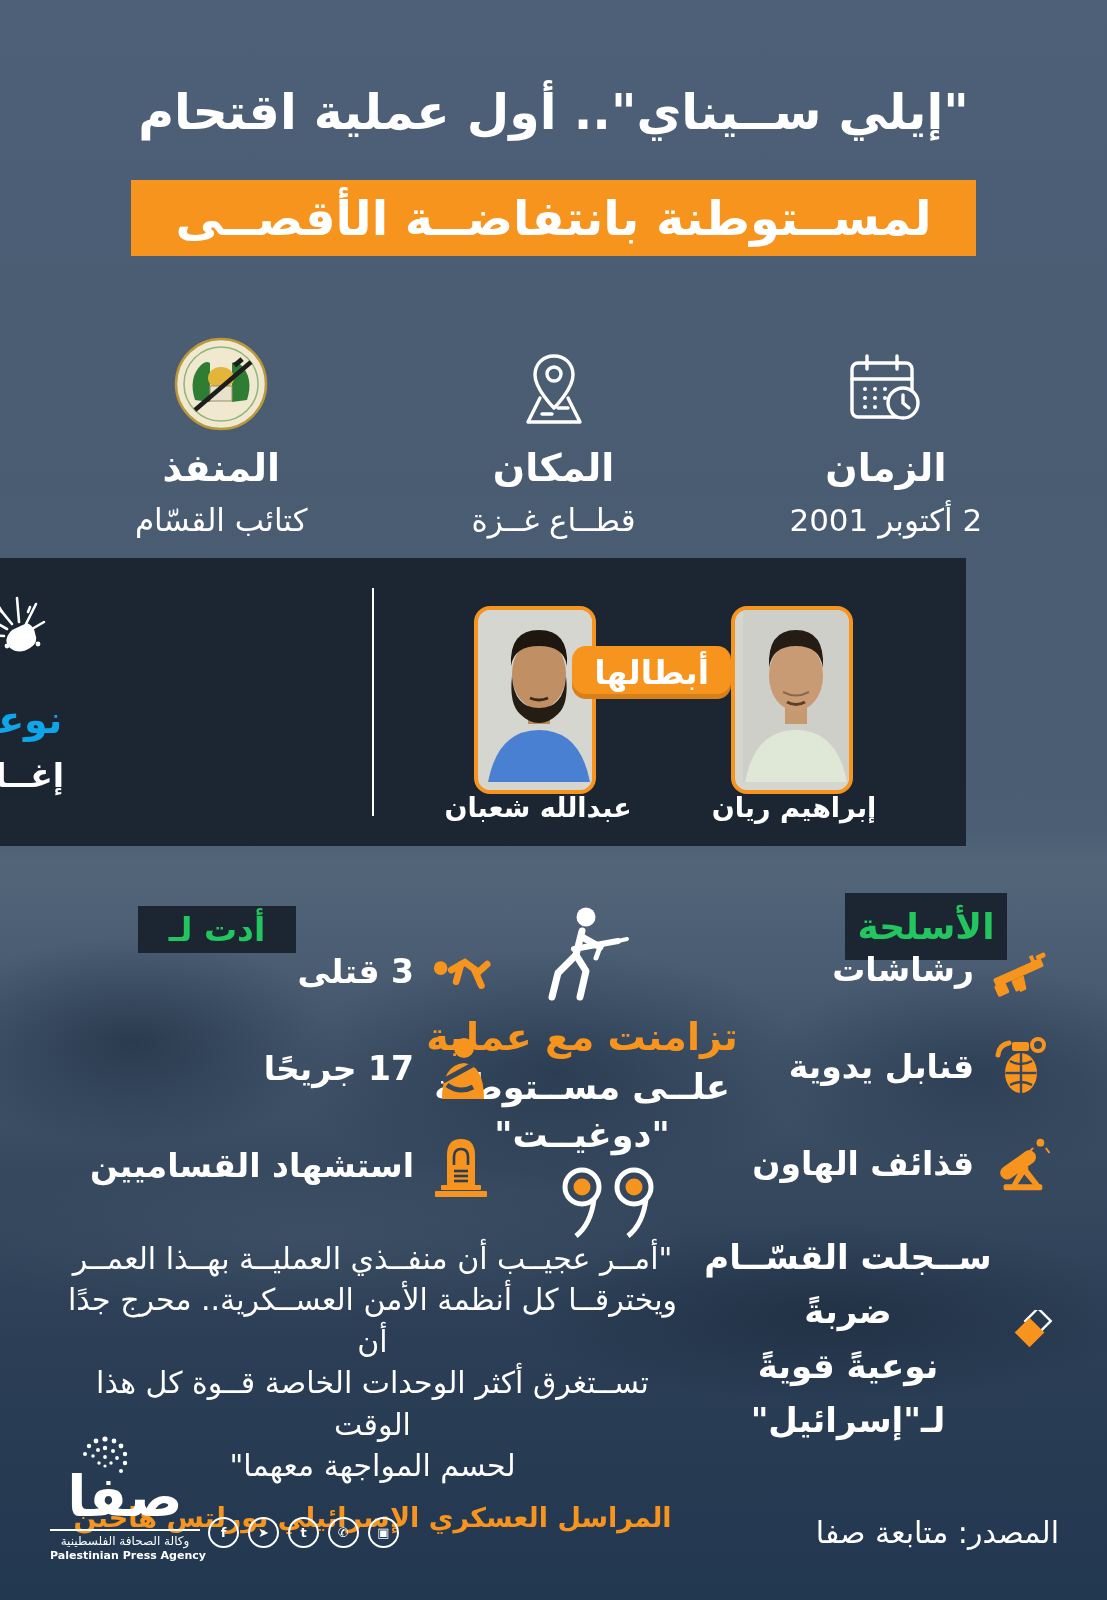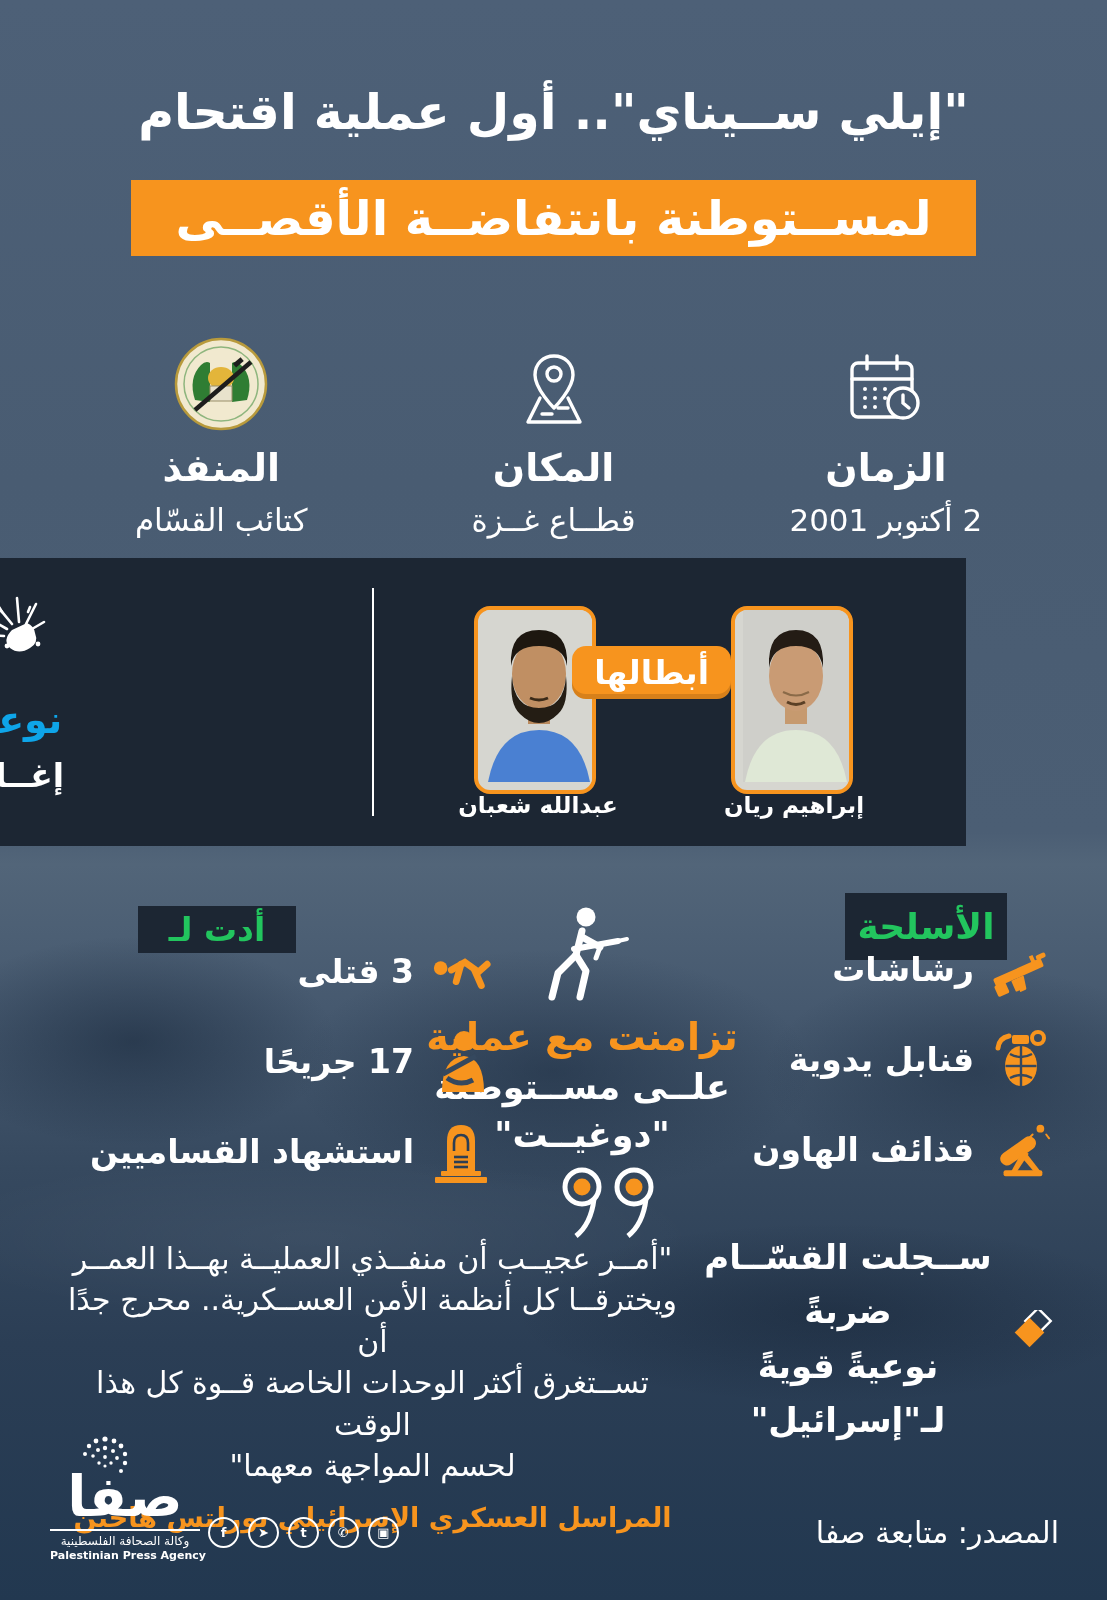--- a/index.html
+++ b/index.html
@@ -36,40 +36,40 @@
   .info-iconbox{height:100px;display:flex;align-items:flex-end;justify-content:center;}
   .info-label{font-size:38px;font-weight:bold;margin-top:14px;}
   .info-value{font-size:31px;margin-top:12px;}
 
   
   .band{position:absolute;top:558px;left:0;width:966px;height:288px;background:#1c2633;}
   .photo{position:absolute;top:48px;width:114px;height:180px;border:4px solid #f7941e;
     border-radius:16px;overflow:hidden;background:#d6d6d0;}
   .photo.p1{right:113px}
   .photo.p2{right:370px}
-  .photo-name{position:absolute;top:234px;color:#fff;font-size:23px;font-weight:bold;text-align:center;}
+  .photo-name{position:absolute;top:234px;color:#fff;font-size:27px;font-weight:bold;text-align:center;}
   .name1{right:72px;width:200px}
   .name2{right:328px;width:200px}
   .heroes-badge{position:absolute;top:88px;right:235px;background:#f7941e;color:#fff;
     font-size:33px;font-weight:bold;padding:7px 22px;border-radius:14px;
     box-shadow:inset 0 -5px 0 rgba(0,0,0,.13);}
   .band-divider{position:absolute;top:30px;right:592px;width:2px;height:228px;background:#fff;}
   .band-col{position:absolute;top:36px;display:flex;flex-direction:column;align-items:center;text-align:center;}
   .target-col{right:622px;width:210px;}
   .type-col{right:858px;width:195px;}
   .band-col .lbl{font-size:38px;font-weight:bold;color:#0ea5e9;margin-top:34px;}
   .band-col .val{font-size:33px;font-weight:bold;color:#fff;margin-top:12px;line-height:1.35;}
 
   
   .zone-header{position:absolute;background:#1c2633;color:#22c55e;font-weight:bold;
     display:flex;align-items:center;justify-content:center;}
   .weapons-header{top:893px;right:100px;width:162px;height:67px;font-size:36px;}
   .results-header{top:906px;right:811px;width:158px;height:47px;font-size:33px;}
 
-  .icon-list{position:absolute;display:flex;flex-direction:column;gap:28px;align-items:flex-start;}
+  .icon-list{position:absolute;display:flex;flex-direction:column;gap:35px;align-items:flex-start;}
   .weapons-list{top:938px;right:55px;margin-left:23px;}
   .results-list{top:940px;right:615px;}
   .icon-item{display:flex;align-items:center;gap:16px;}
   .icon-item .ilabel{font-size:33px;font-weight:bold;color:#fff;white-space:nowrap;}
   .iconbox{width:62px;height:62px;display:flex;align-items:center;justify-content:center;}
 
   .center-col{position:absolute;top:905px;right:360px;width:330px;
     display:flex;flex-direction:column;align-items:center;text-align:center;}
   .center-col .c1{font-size:38px;font-weight:bold;color:#f7941e;margin-top:8px;}
   .center-col .c2{font-size:35px;font-weight:bold;color:#fff;margin-top:8px;}

